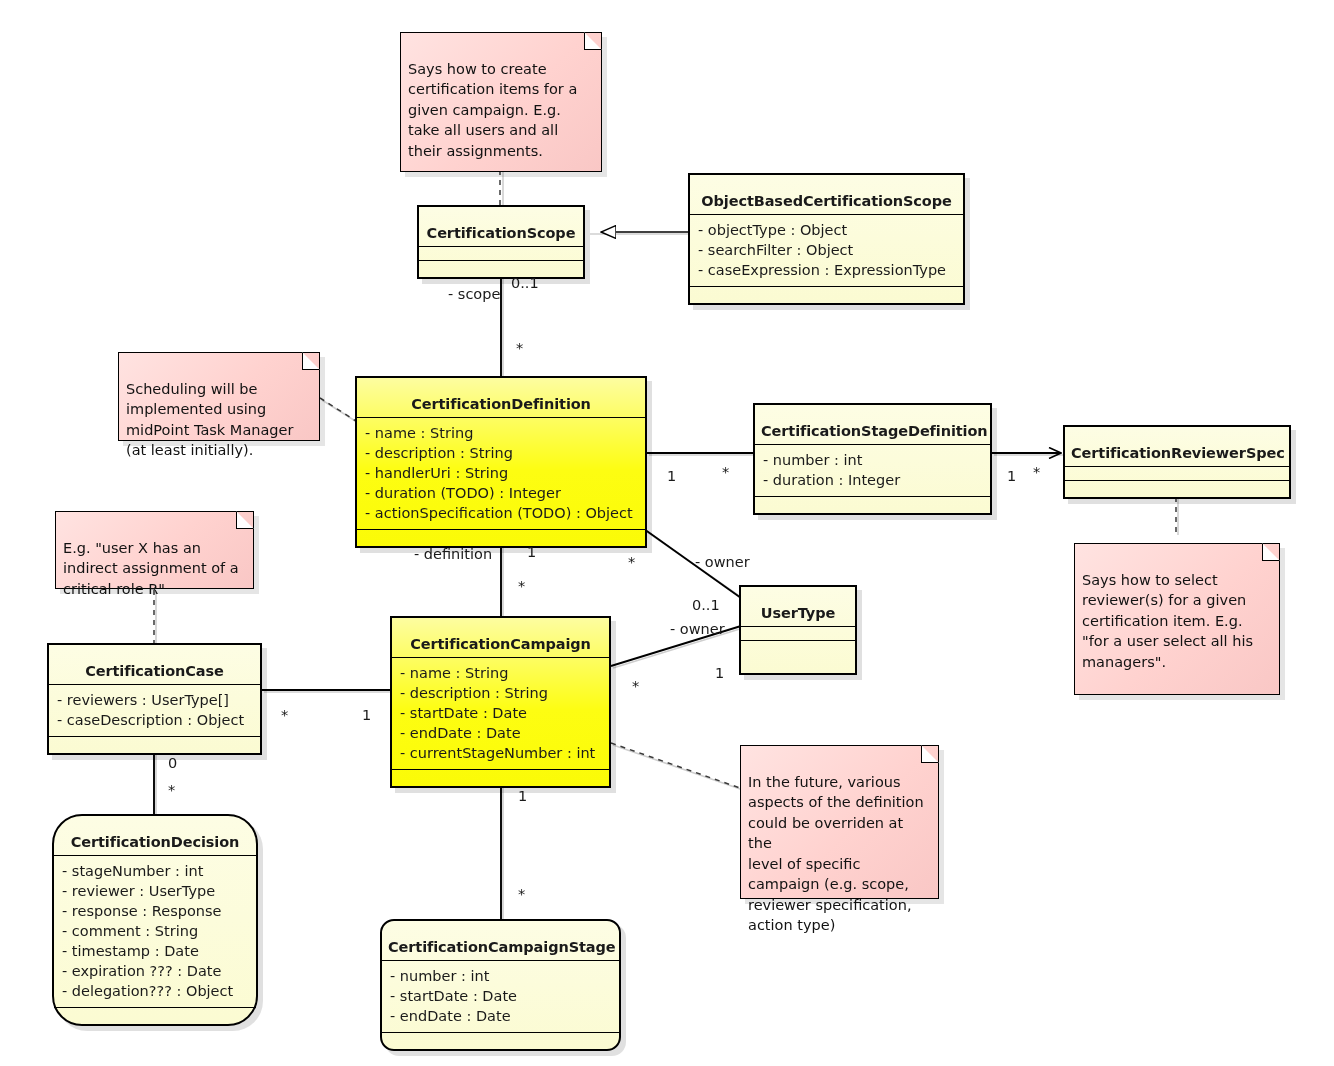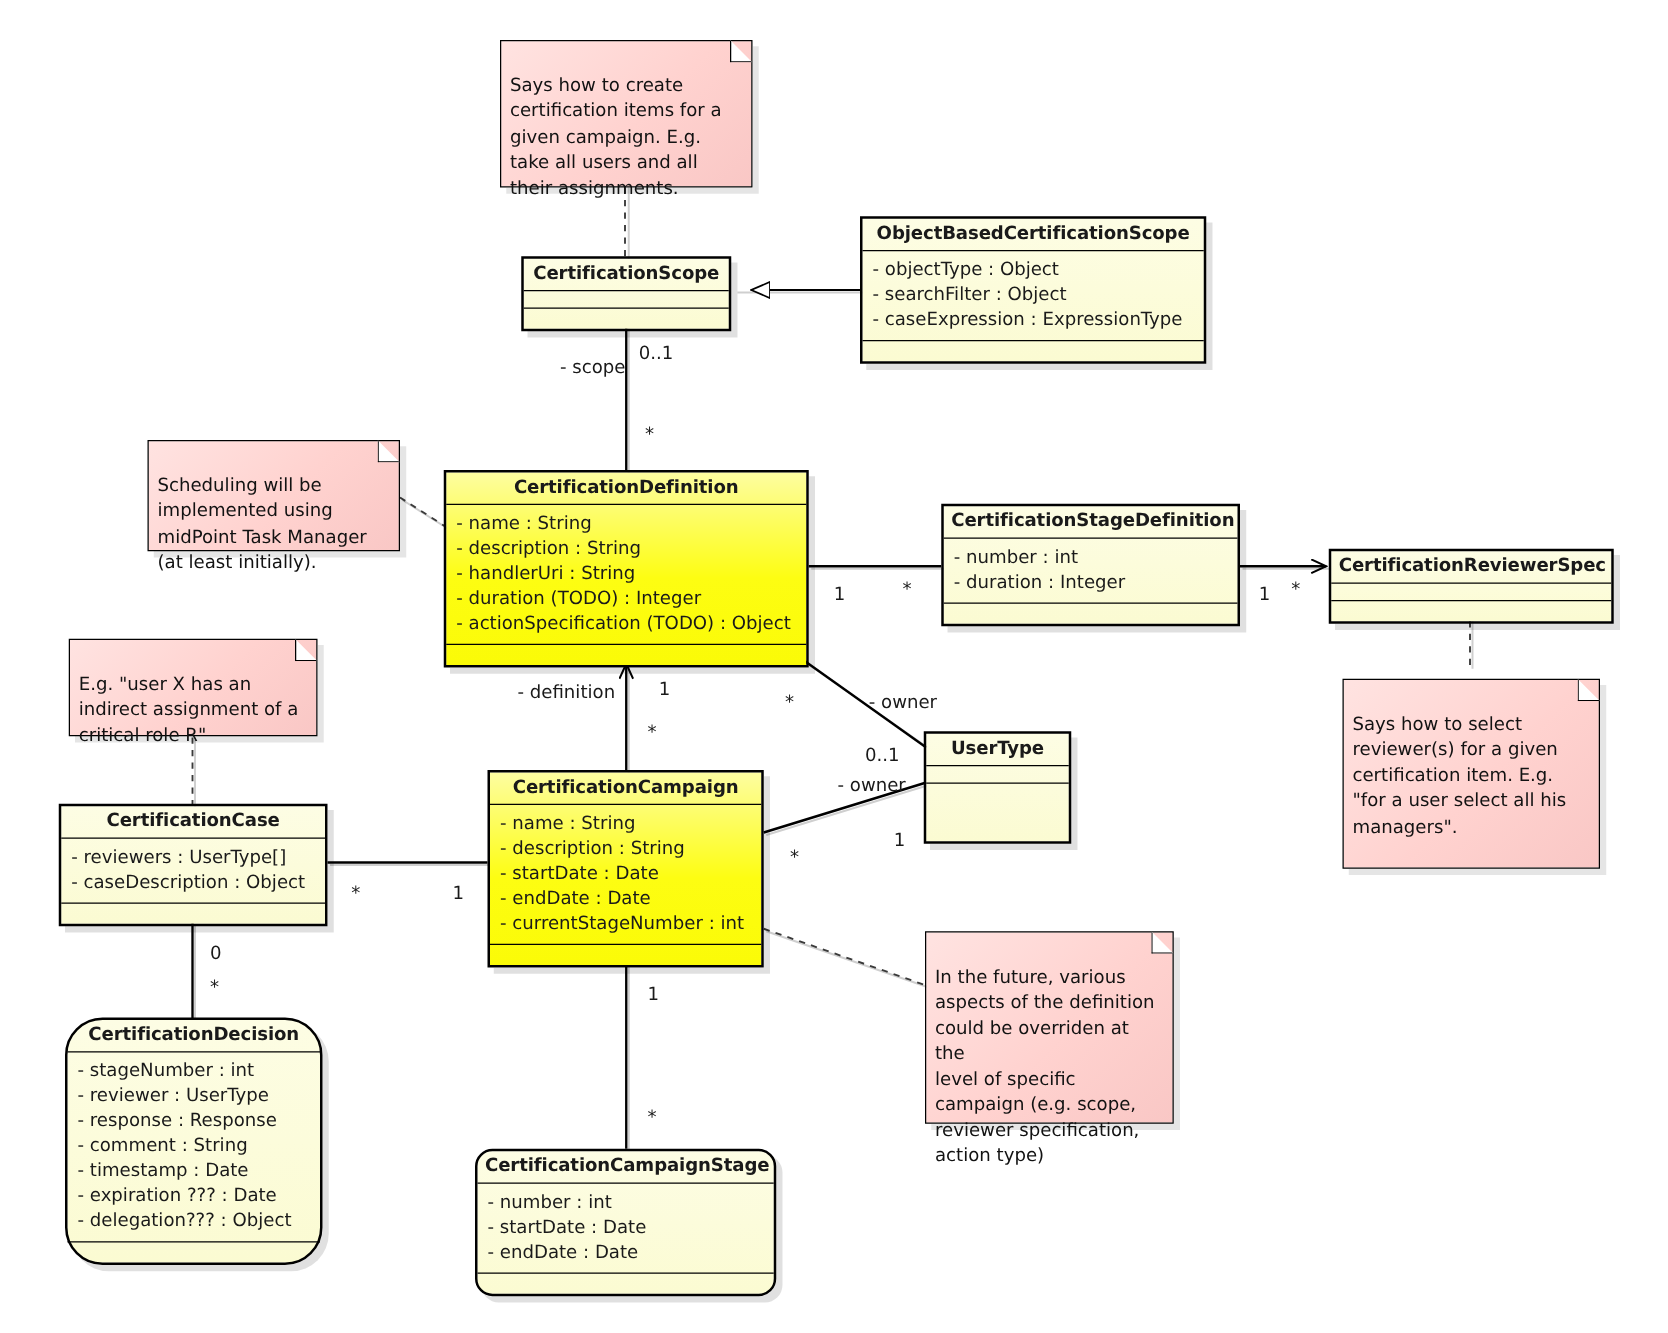--- a/index.html
+++ b/index.html
@@ -44,20 +44,21 @@
     background: linear-gradient(to bottom, #fdfda0 0%, #fdfd12 55%, #fbfb07 100%);
   }
   .uml-name {
     text-align: center;
     font-weight: bold;
     font-size: 14.5px;
     padding: 4px 6px 5px 6px;
     border-bottom: 1.6px solid #000;
     letter-spacing: -0.1px;
     white-space: nowrap;
+    margin-top: 14px;
   }
   .uml-attrs {
     padding: 5px 8px 6px 8px;
     border-bottom: 1.6px solid #000;
     min-height: 8px;
   }
   .uml-attrs.empty { padding: 0; height: 13px; }
   .uml-attr {
     white-space: nowrap;
     line-height: 20px;
@@ -162,21 +163,21 @@
 
     <path d="M611,666 L741,626" stroke="#000" stroke-width="1.9" fill="none"></path>
 
     <path d="M262,690 L390,690" stroke="#000" stroke-width="1.9" fill="none"></path>
 
     <path d="M154,738 L154,815" stroke="#000" stroke-width="1.9" fill="none"></path>
 
     <path d="M501,769 L501,919" stroke="#000" stroke-width="1.9" fill="none"></path>
   </svg>
 
-  <div class="uml-note" id="noteScope" style="left:400px; top:32px; width:202px; height:118px;">
+  <div class="uml-note" id="noteScope" style="left:400px; top:32px; width:202px; height:140px;">
     <span>Says how to create
 certification items for a
 given campaign. E.g.
 take all users and all
 their assignments.</span>
     <span class="note-fold"></span>
   </div>
 
   <div class="uml-note" id="noteScheduling" style="left:118px; top:352px; width:202px; height:89px;">
     <span>Scheduling will be
@@ -243,21 +244,21 @@
 
   <div class="uml-class pale" style="left:753px; top:403px; width:239px;">
     <div class="uml-name">CertificationStageDefinition</div>
     <div class="uml-attrs">
       <div class="uml-attr">- number : int</div>
       <div class="uml-attr">- duration : Integer</div>
     </div>
     <div class="uml-ops"></div>
   </div>
 
-  <div class="uml-class pale" style="left:1063px; top:439px; width:228px;">
+  <div class="uml-class pale" style="left:1063px; top:425px; width:228px;">
     <div class="uml-name">CertificationReviewerSpec</div>
     <div class="uml-attrs empty"></div>
     <div class="uml-ops"></div>
   </div>
 
   <div class="uml-class pale" style="left:47px; top:643px; width:215px;">
     <div class="uml-name">CertificationCase</div>
     <div class="uml-attrs">
       <div class="uml-attr">- reviewers : UserType[]</div>
       <div class="uml-attr">- caseDescription : Object</div>

